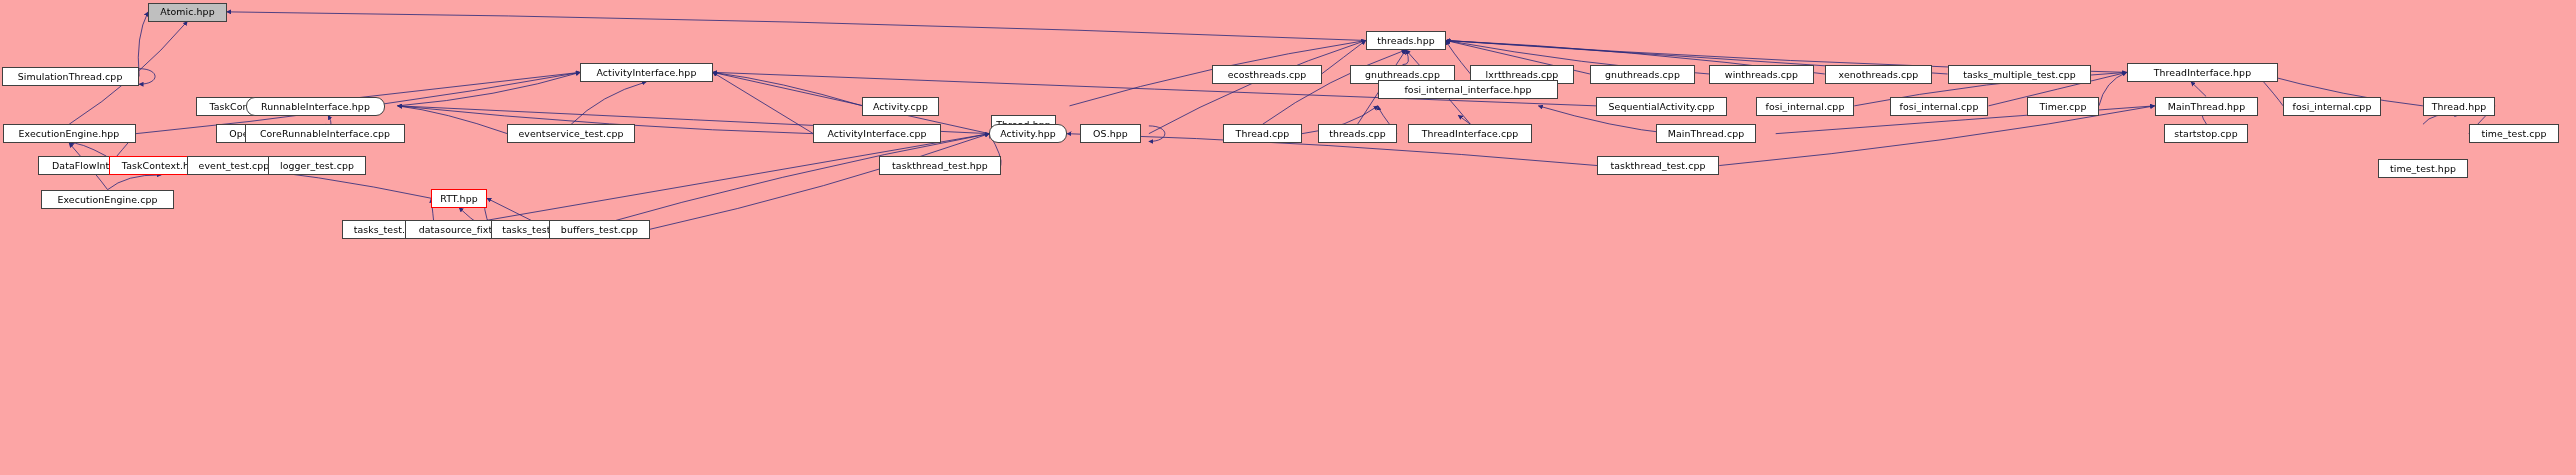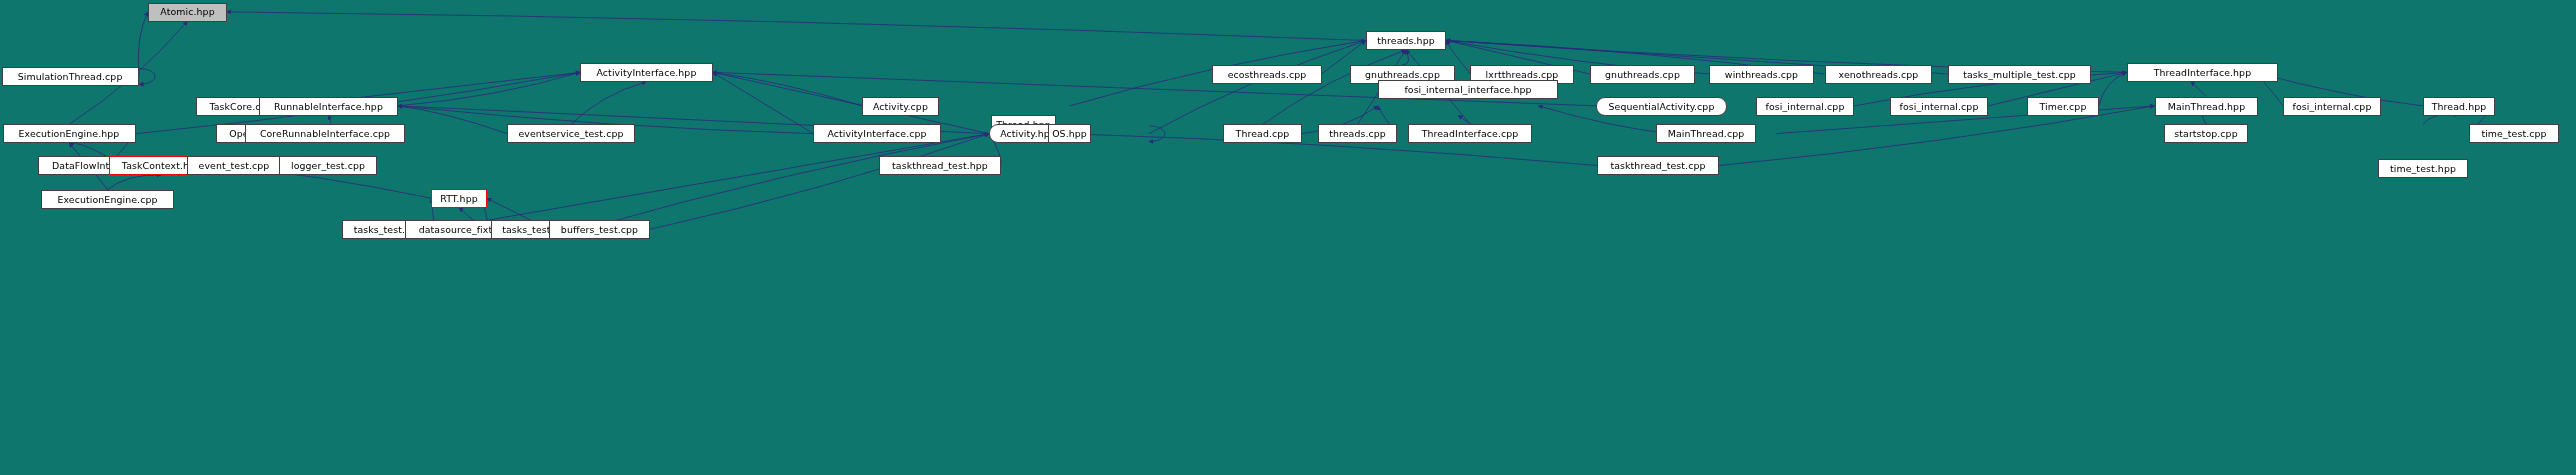--- a/index.html
+++ b/index.html
@@ -8,21 +8,21 @@
     padding: 0;
     background: #ffffff;
   }
   body {
     font-family: "DejaVu Sans", sans-serif;
   }
   #graph-canvas {
     position: relative;
     width: 2576px;
     height: 475px;
-    background: #0f766e;
+    background: #fca5a5;
     overflow: hidden;
   }
   #edge-layer {
     position: absolute;
     left: 0;
     top: 0;
     width: 2576px;
     height: 475px;
   }
   #node-layer {
@@ -168,33 +168,33 @@
       </div>
       <div class="node" style="left: 1948px; top: 65px; width: 143px;">
         <span class="node-label">tasks_multiple_test.cpp</span>
       </div>
       <div class="node" style="left: 2127px; top: 63px; width: 151px;">
         <span class="node-label">ThreadInterface.hpp</span>
       </div>
       <div class="node" style="left: 196px; top: 97px; width: 90px;">
         <span class="node-label">TaskCore.cpp</span>
       </div>
-      <div class="node" style="left: 259px; top: 97px; width: 139px;">
+      <div class="node" style="left: 246px; top: 97px; width: 139px; border-radius: 9px;">
         <span class="node-label">RunnableInterface.hpp</span>
       </div>
       <div class="node" style="left: 862px; top: 97px; width: 77px;">
         <span class="node-label">Activity.cpp</span>
       </div>
       <div class="node" style="left: 991px; top: 115px; width: 65px;">
         <span class="node-label">Thread.hpp</span>
       </div>
       <div class="node" style="left: 1378px; top: 80px; width: 180px;">
         <span class="node-label">fosi_internal_interface.hpp</span>
       </div>
-      <div class="node" style="left: 1596px; top: 97px; width: 131px; border-radius: 9px;">
+      <div class="node" style="left: 1596px; top: 97px; width: 131px;">
         <span class="node-label">SequentialActivity.cpp</span>
       </div>
       <div class="node" style="left: 1756px; top: 97px; width: 98px;">
         <span class="node-label">fosi_internal.cpp</span>
       </div>
       <div class="node" style="left: 1890px; top: 97px; width: 98px;">
         <span class="node-label">fosi_internal.cpp</span>
       </div>
       <div class="node" style="left: 2027px; top: 97px; width: 72px;">
         <span class="node-label">Timer.cpp</span>
@@ -219,21 +219,21 @@
       </div>
       <div class="node" style="left: 507px; top: 124px; width: 128px;">
         <span class="node-label">eventservice_test.cpp</span>
       </div>
       <div class="node" style="left: 813px; top: 124px; width: 128px;">
         <span class="node-label">ActivityInterface.cpp</span>
       </div>
       <div class="node" style="left: 989px; top: 124px; width: 78px; border-radius: 9px;">
         <span class="node-label">Activity.hpp</span>
       </div>
-      <div class="node" style="left: 1048px; top: 124px; width: 43px;">
+      <div class="node" style="left: 1080px; top: 124px; width: 61px;">
         <span class="node-label">OS.hpp</span>
       </div>
       <div class="node" style="left: 1223px; top: 124px; width: 79px;">
         <span class="node-label">Thread.cpp</span>
       </div>
       <div class="node" style="left: 1318px; top: 124px; width: 79px;">
         <span class="node-label">threads.cpp</span>
       </div>
       <div class="node" style="left: 1408px; top: 124px; width: 124px;">
         <span class="node-label">ThreadInterface.cpp</span>
@@ -252,21 +252,21 @@
       </div>
       <div class="node" style="left: 38px; top: 156px; width: 136px;">
         <span class="node-label">DataFlowInterface.cpp</span>
       </div>
       <div class="node highlight" style="left: 109px; top: 156px; width: 105px;">
         <span class="node-label">TaskContext.hpp</span>
       </div>
       <div class="node" style="left: 187px; top: 156px; width: 94px;">
         <span class="node-label">event_test.cpp</span>
       </div>
-      <div class="node" style="left: 268px; top: 156px; width: 98px; margin-left: 11px;">
+      <div class="node" style="left: 268px; top: 156px; width: 98px;">
         <span class="node-label">logger_test.cpp</span>
       </div>
       <div class="node" style="left: 879px; top: 156px; width: 122px;">
         <span class="node-label">taskthread_test.hpp</span>
       </div>
       <div class="node" style="left: 1597px; top: 156px; width: 122px;">
         <span class="node-label">taskthread_test.cpp</span>
       </div>
       <div class="node" style="left: 41px; top: 190px; width: 133px;">
         <span class="node-label">ExecutionEngine.cpp</span>

